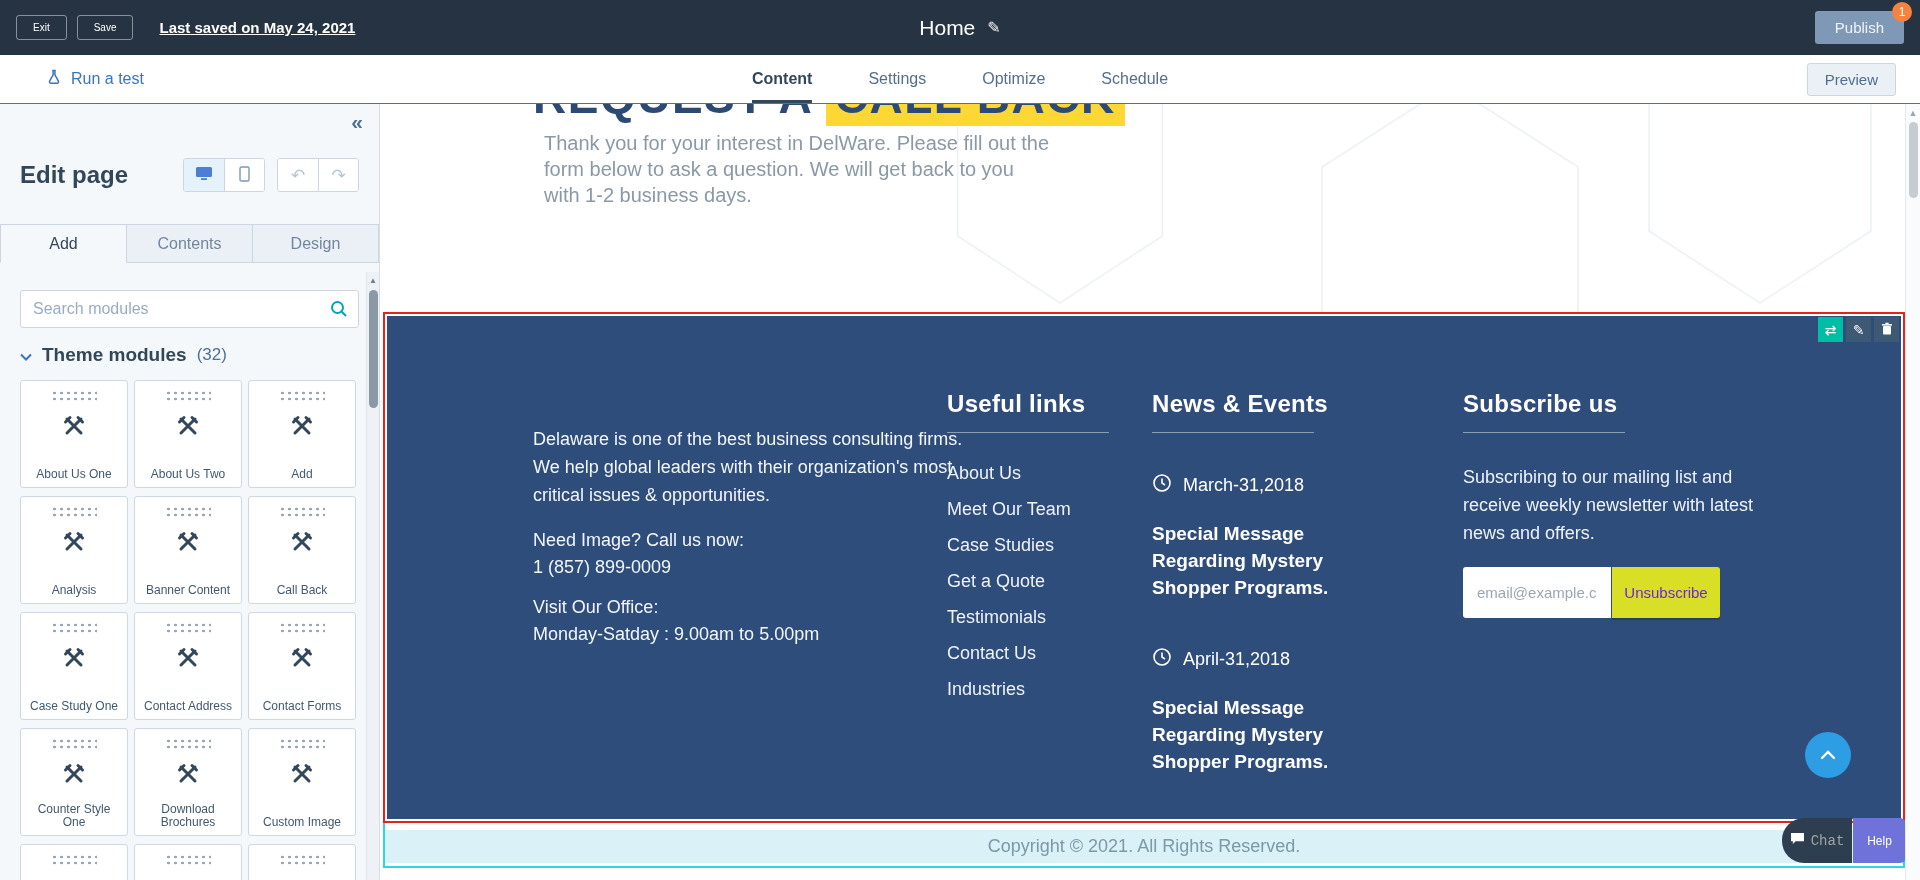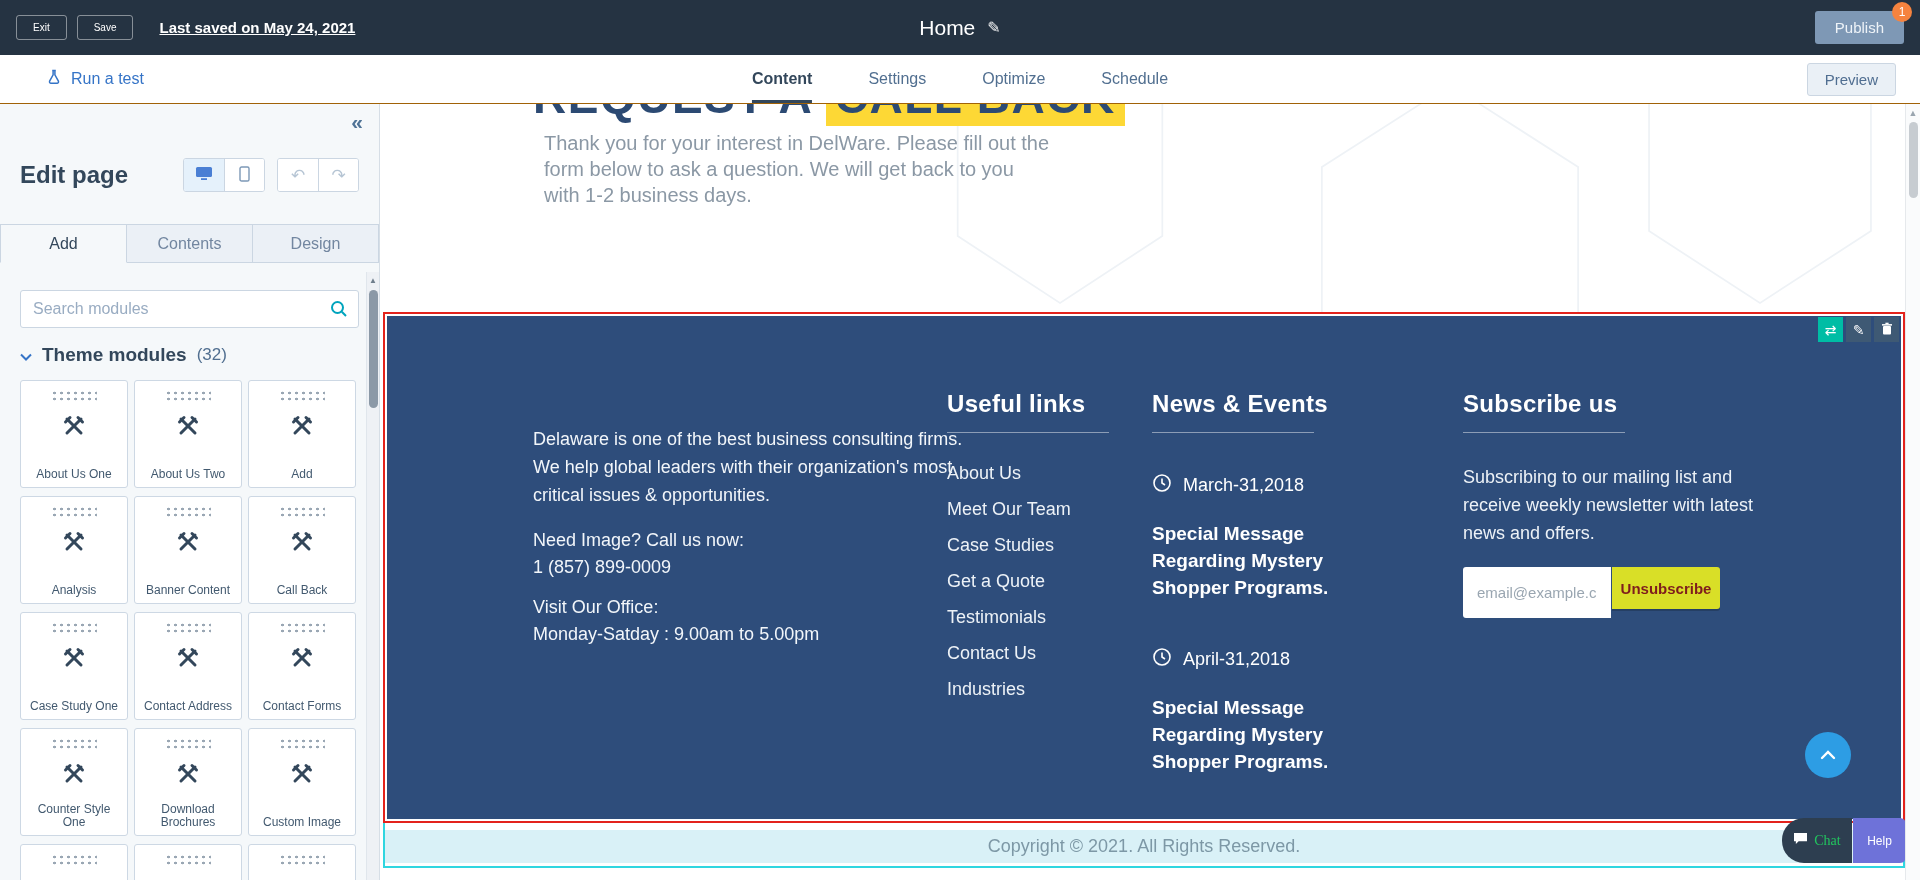--- a/index.html
+++ b/index.html
@@ -124,36 +124,36 @@
   .news-item { margin-top:40px; }
   .news-item + .news-item { margin-top:46px; }
   .news-date { display:flex; align-items:center; gap:11px; font-size:18px; }
   .news-text { margin-top:22px; font-size:19px; font-weight:600; line-height:27px; width:245px; }
   .f-col4 { left:1076px; top:74px; width:310px; }
   .sub-text { margin-top:30px; font-size:18px; line-height:28px; color:#edf2f7; width:308px; }
   .sub-form { margin-top:20px; display:flex; }
   .sub-input { width:148px; height:51px; border:none; border-radius:3px 0 0 3px; padding:0 14px;
     font-size:15px; color:#555; font-family:inherit; }
   .sub-input::placeholder { color:#9aa6b1; }
-  .sub-btn { width:108px; height:42px; background:var(--c-subscribe_btn,#d9df27); border:none;
-    border-radius:0 3px 3px 0; font-size:15px; color:#7f1d1d; font-weight:700; margin-left:1px;
+  .sub-btn { width:108px; height:51px; background:var(--c-subscribe_btn,#d9df27); border:none;
+    border-radius:0 3px 3px 0; font-size:15px; color:#6d28d9; font-weight:400; margin-left:1px;
     box-shadow:0 2px 0 rgba(0,0,0,.18); cursor:pointer; font-family:inherit; }
 
   .copyright { position:absolute; left:5px; top:726px; width:1518px; height:33px;
     background:var(--c-copyright_bg,#d9f1f7); display:flex; align-items:center;
     justify-content:center; font-size:18px; color:#7d98a6; z-index:2; cursor:pointer; }
 
   .scrolltop { position:absolute; left:1425px; top:628px; width:46px; height:46px;
     border-radius:50%; background:var(--c-scrolltop,#2d9de4); display:flex; align-items:center;
     justify-content:center; z-index:4; border:none; cursor:pointer; }
 
   .chat-help { position:absolute; left:1402px; top:714px; height:45px; display:flex; z-index:5; }
   .chat-btn { width:70px; background:var(--c-chat_bg,#2d3e50); border:none;
-    border-radius:22px 0 0 22px; color:#22c55e; display:flex; align-items:center;
-    justify-content:center; gap:6px; font-size:14px; cursor:pointer; font-family:Liberation Serif, serif; }
+    border-radius:22px 0 0 22px; color:#a3a3a3; display:flex; align-items:center;
+    justify-content:center; gap:6px; font-size:14px; cursor:pointer; font-family:Liberation Mono, monospace; }
   .help-btn { width:53px; background:var(--c-help_bg,#6e72d9); border:none; color:#fff;
     display:flex; align-items:center; justify-content:center; font-size:12px; margin-left:1px;
     border-radius:0 6px 6px 0; cursor:pointer; font-family:inherit; }
 
   .cv-scrollbar { position:absolute; top:0; right:0; width:15px; height:100%;
     background:#fafbfc; border-left:1px solid #e6e9ec; z-index:10; }
   .cv-arrow { display:block; text-align:center; font-size:9px; color:#9aa5af; padding-top:4px; }
   .cv-thumb { position:absolute; top:18px; left:3px; width:9px; height:76px; background:#c7ccd1;
     border-radius:5px; cursor:pointer; }
 </style>

